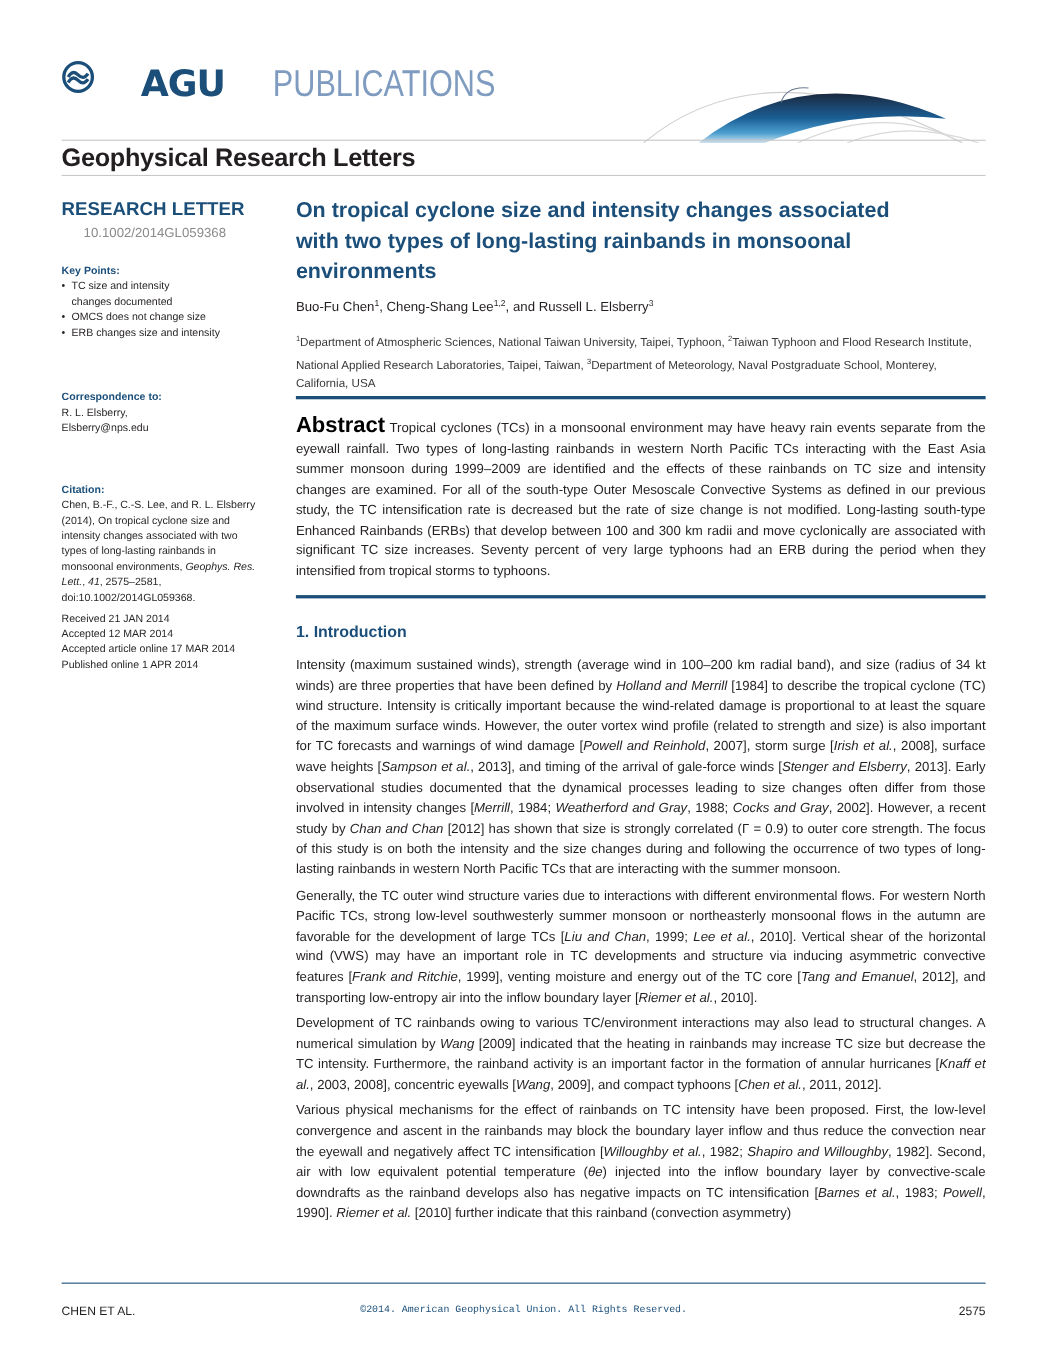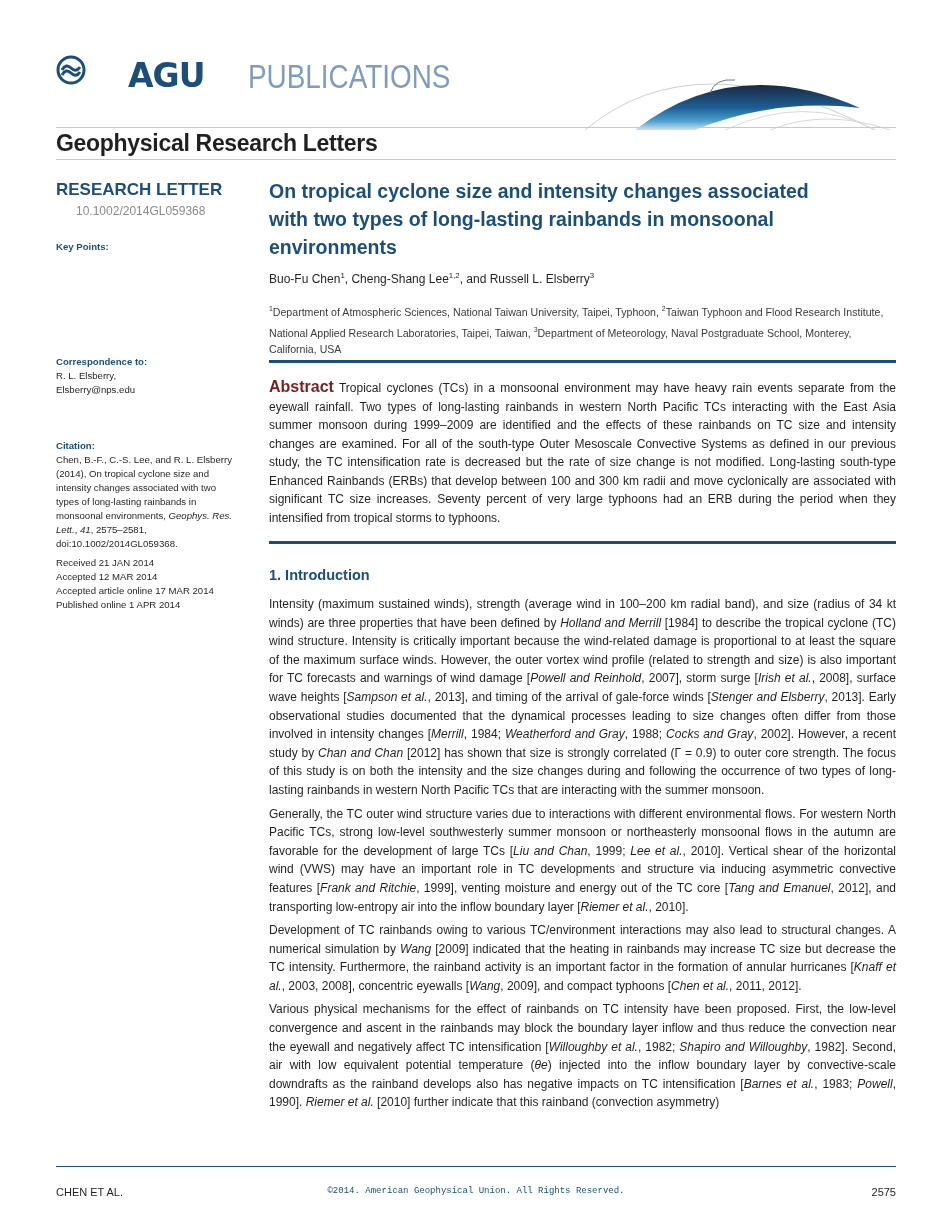--- a/index.html
+++ b/index.html
@@ -18,21 +18,21 @@
   .side{left:56px;width:190px;font-size:9.6px;line-height:14px;color:#231f20;}
   .side h4{margin:0;font-size:9.6px;font-weight:bold;color:#1b4f7a;}
   .side ul{margin:0;padding:0;list-style:none;}
   .side li{padding-left:9px;position:relative;}
   .side li::before{content:"•";position:absolute;left:0;}
   .title{left:269px;top:177px;width:560px;font-size:19.5px;line-height:28px;font-weight:bold;color:#1b4f7a;}
   .authors{left:269px;top:271px;font-size:12px;font-weight:normal;color:#231f20;}
   .affil{left:269px;top:300px;width:630px;font-size:10.6px;line-height:17px;color:#3a3a3a;}
   .rule-blue{left:269px;width:627px;height:3px;background:#1b4f7a;}
   .abstract{left:269px;top:378px;width:627px;font-size:12px;line-height:18.5px;text-align:justify;}
-  .abstract .abs-h{font-size:16px;font-weight:bold;color:#7f1d1d;}
+  .abstract .abs-h{font-size:20px;font-weight:bold;color:#000000;}
   .sec-h{left:269px;top:567px;font-size:14.5px;font-weight:bold;color:#1b4f7a;}
   .body{left:269px;width:627px;font-size:12px;line-height:18.6px;text-align:justify;}
   .body p{margin:0 0 5px 0;}
   .rule-foot{left:56px;top:1166px;width:840px;height:1px;background:#1b4f7a;}
   .foot-l{left:56px;top:1186px;font-size:11px;color:#231f20;}
   .foot-c{left:0;width:952px;top:1186px;font-size:9px;color:#1b4f7a;text-align:center;font-family:Liberation Mono, monospace;}
   .foot-r{right:56px;top:1186px;font-size:11px;color:#231f20;}
   i{font-style:italic;}
   sup{font-size:0.65em;}
 </style>
@@ -67,20 +67,25 @@
 
 <div class="abs rule-top"></div>
 <div class="abs journal">Geophysical Research Letters</div>
 <div class="abs rule-j"></div>
 
 <div class="abs rl">RESEARCH LETTER</div>
 <div class="abs doi">10.1002/2014GL059368</div>
 
 <div class="abs side" style="top:240px;">
   <h4>Key Points:</h4>
+  <ul>
+    <li style="width:110px;">TC size and intensity changes documented</li>
+    <li>OMCS does not change size</li>
+    <li>ERB changes size and intensity</li>
+  </ul>
 </div>
 
 <div class="abs side" style="top:355px;">
   <h4>Correspondence to:</h4>
   <div>R. L. Elsberry,</div>
   <div>Elsberry@nps.edu</div>
 </div>
 
 <div class="abs side" style="top:409px;width:185px;margin-top:30px;">
   <h4>Citation:</h4>

